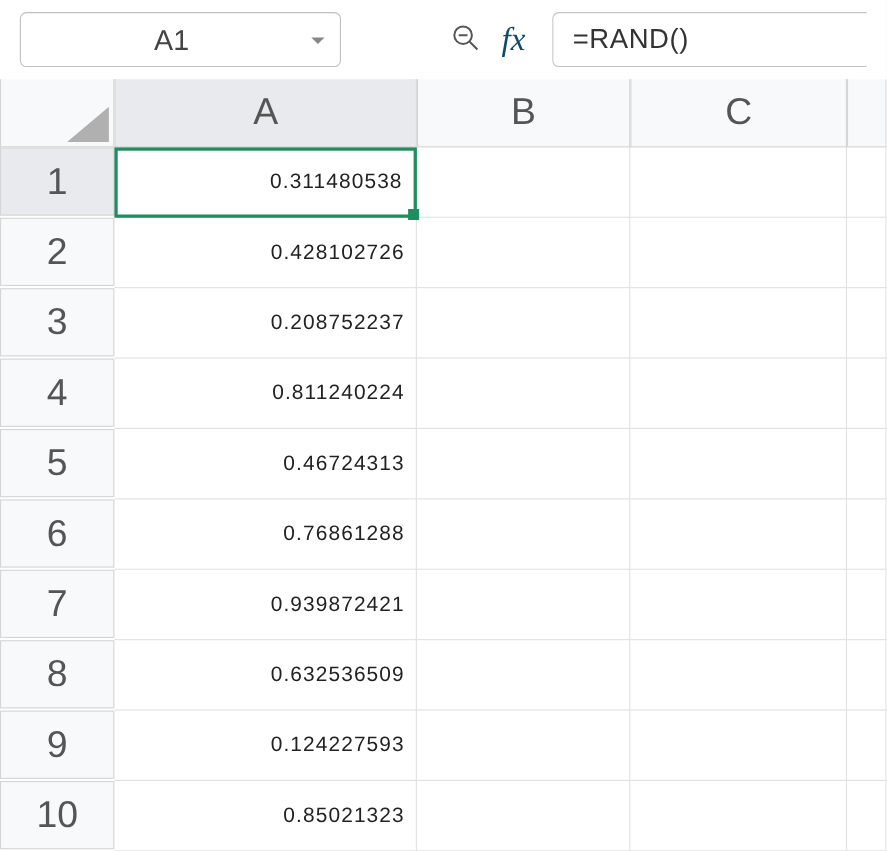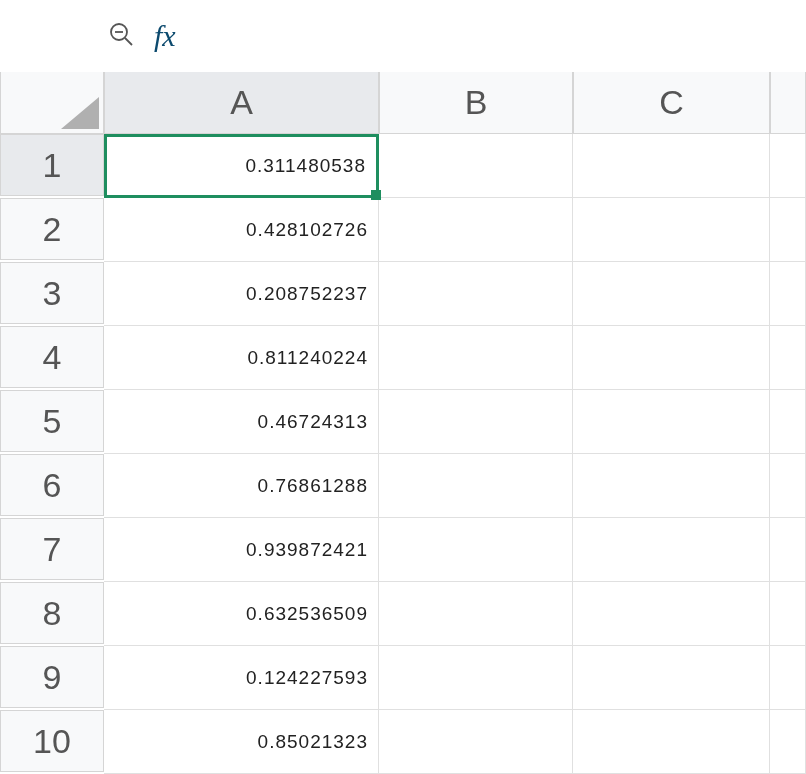--- a/index.html
+++ b/index.html
@@ -147,29 +147,40 @@
       right: -5px;
       width: 10px;
       height: 10px;
       background: #1e8e5f;
     }
   </style>
 </head>
 <body>
 
 <div class="formula-bar">
+  <div class="name-box">
+    <span class="name-box-value">A1</span>
+    <span class="dropdown-icon">
+      <svg viewBox="0 0 16 16">
+          <path d="M2 5 L8 11 L14 5 Z"></path>
+        </svg>
+    </span>
+  </div>
   <div class="spacer"></div>
   <span class="zoom-icon">
     <svg viewBox="0 0 26 26">
       <circle cx="11" cy="11" r="8"></circle>
       <line x1="17" y1="17" x2="24" y2="24"></line>
       <line x1="7" y1="11" x2="15" y2="11"></line>
     </svg>
   </span>
   <span class="fx-label">fx</span>
+  <div class="formula-input-wrap">
+    <span class="formula-input">=RAND()</span>
+  </div>
 </div>
 
 <div class="grid">
   <div class="corner">
     <div class="corner-triangle"></div>
   </div>
   <div class="col-header selected">A</div>
   <div class="col-header">B</div>
   <div class="col-header">C</div>
   <div class="col-header"></div>

